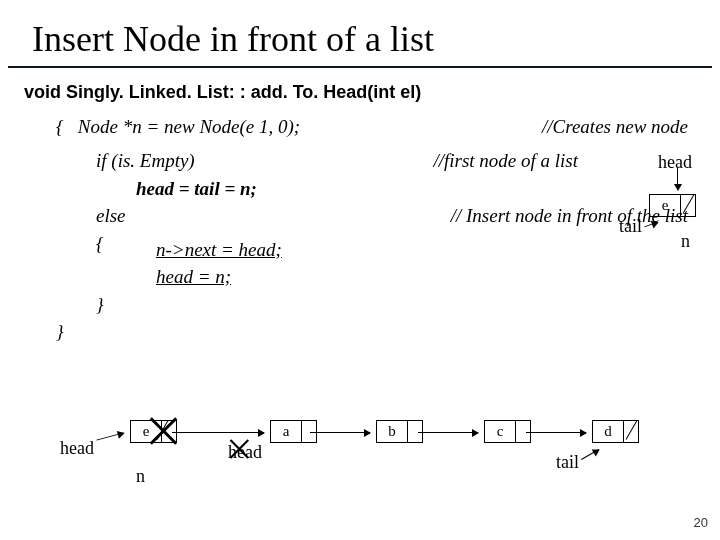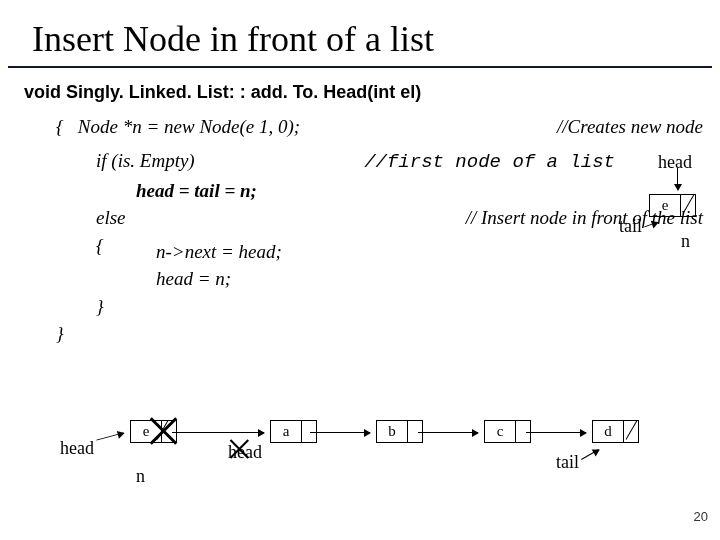--- a/index.html
+++ b/index.html
@@ -12,21 +12,21 @@
     position: relative;
     overflow: hidden;
   }
   .title {
     font-size: 36px;
     padding: 18px 24px 6px 24px;
     border-bottom: 2px solid #0f172a;
     margin: 0 8px;
   }
   .content {
-    padding: 12px 17px 0 24px;
+    padding: 12px 32px 0 24px;
     font-size: 19px;
     line-height: 1.35;
   }
   .sig {
     font-family: Arial, sans-serif;
     font-weight: bold;
     font-size: 18px;
     margin-bottom: 10px;
   }
   .line {
@@ -39,21 +39,21 @@
   }
   .row {
     display: flex;
     justify-content: space-between;
     align-items: baseline;
   }
   .row2 { margin-top: 8px; gap: 7px; }
   .row3 { margin-top: 2px; }
   .indent1 { padding-left: 40px; }
   .indent2 { padding-left: 80px; font-weight: bold; }
-  .indent3 { padding-left: 100px; }
+  .indent3 { padding-left: 100px; text-decoration: underline; }
   .right-diagram {
     position: absolute;
     right: 18px;
     top: 176px;
     width: 130px;
     height: 120px;
     font-family: "Times New Roman", serif;
     font-size: 15px;
   }
   .nodebox {
@@ -138,21 +138,21 @@
     content: "";
     position: absolute;
     left: 6px; top: -1px;
     width: 1px; height: 22px;
     background: #000;
     transform: rotate(30deg);
   }
   .pagenum {
     position: absolute;
     right: 12px;
-    bottom: 16px;
+    bottom: 10px;
     font-family: Arial, sans-serif;
     font-size: 13px;
     color: #333;
   }
   .ptr-lbl {
     position: absolute;
     font-size: 18px;
   }
 </style>
 </head>
@@ -163,21 +163,21 @@
 <div class="content">
   <div class="sig">void Singly. Linked. List: : add. To. Head(int el)</div>
 
   <div class="row">
     <span class="line">{   Node *n = new Node(e 1, 0);</span>
     <span class="comment">//Creates new node</span>
   </div>
 
   <div class="row row2">
     <span class="line indent1">if (is. Empty)</span>
-    <span class="comment" style="margin-right:88px;font-family:Liberation Mono, monospace;">//first node of a list</span>
+    <span class="comment" style="margin-right:110px;">//first node of a list</span>
   </div>
 
   <div class="line indent2 row3">head = tail = n;</div>
 
   <div class="row row3">
     <span class="line indent1">else</span>
     <span class="comment">// Insert node in front of the list</span>
   </div>
 
   <div class="line indent1 row3">{</div>

